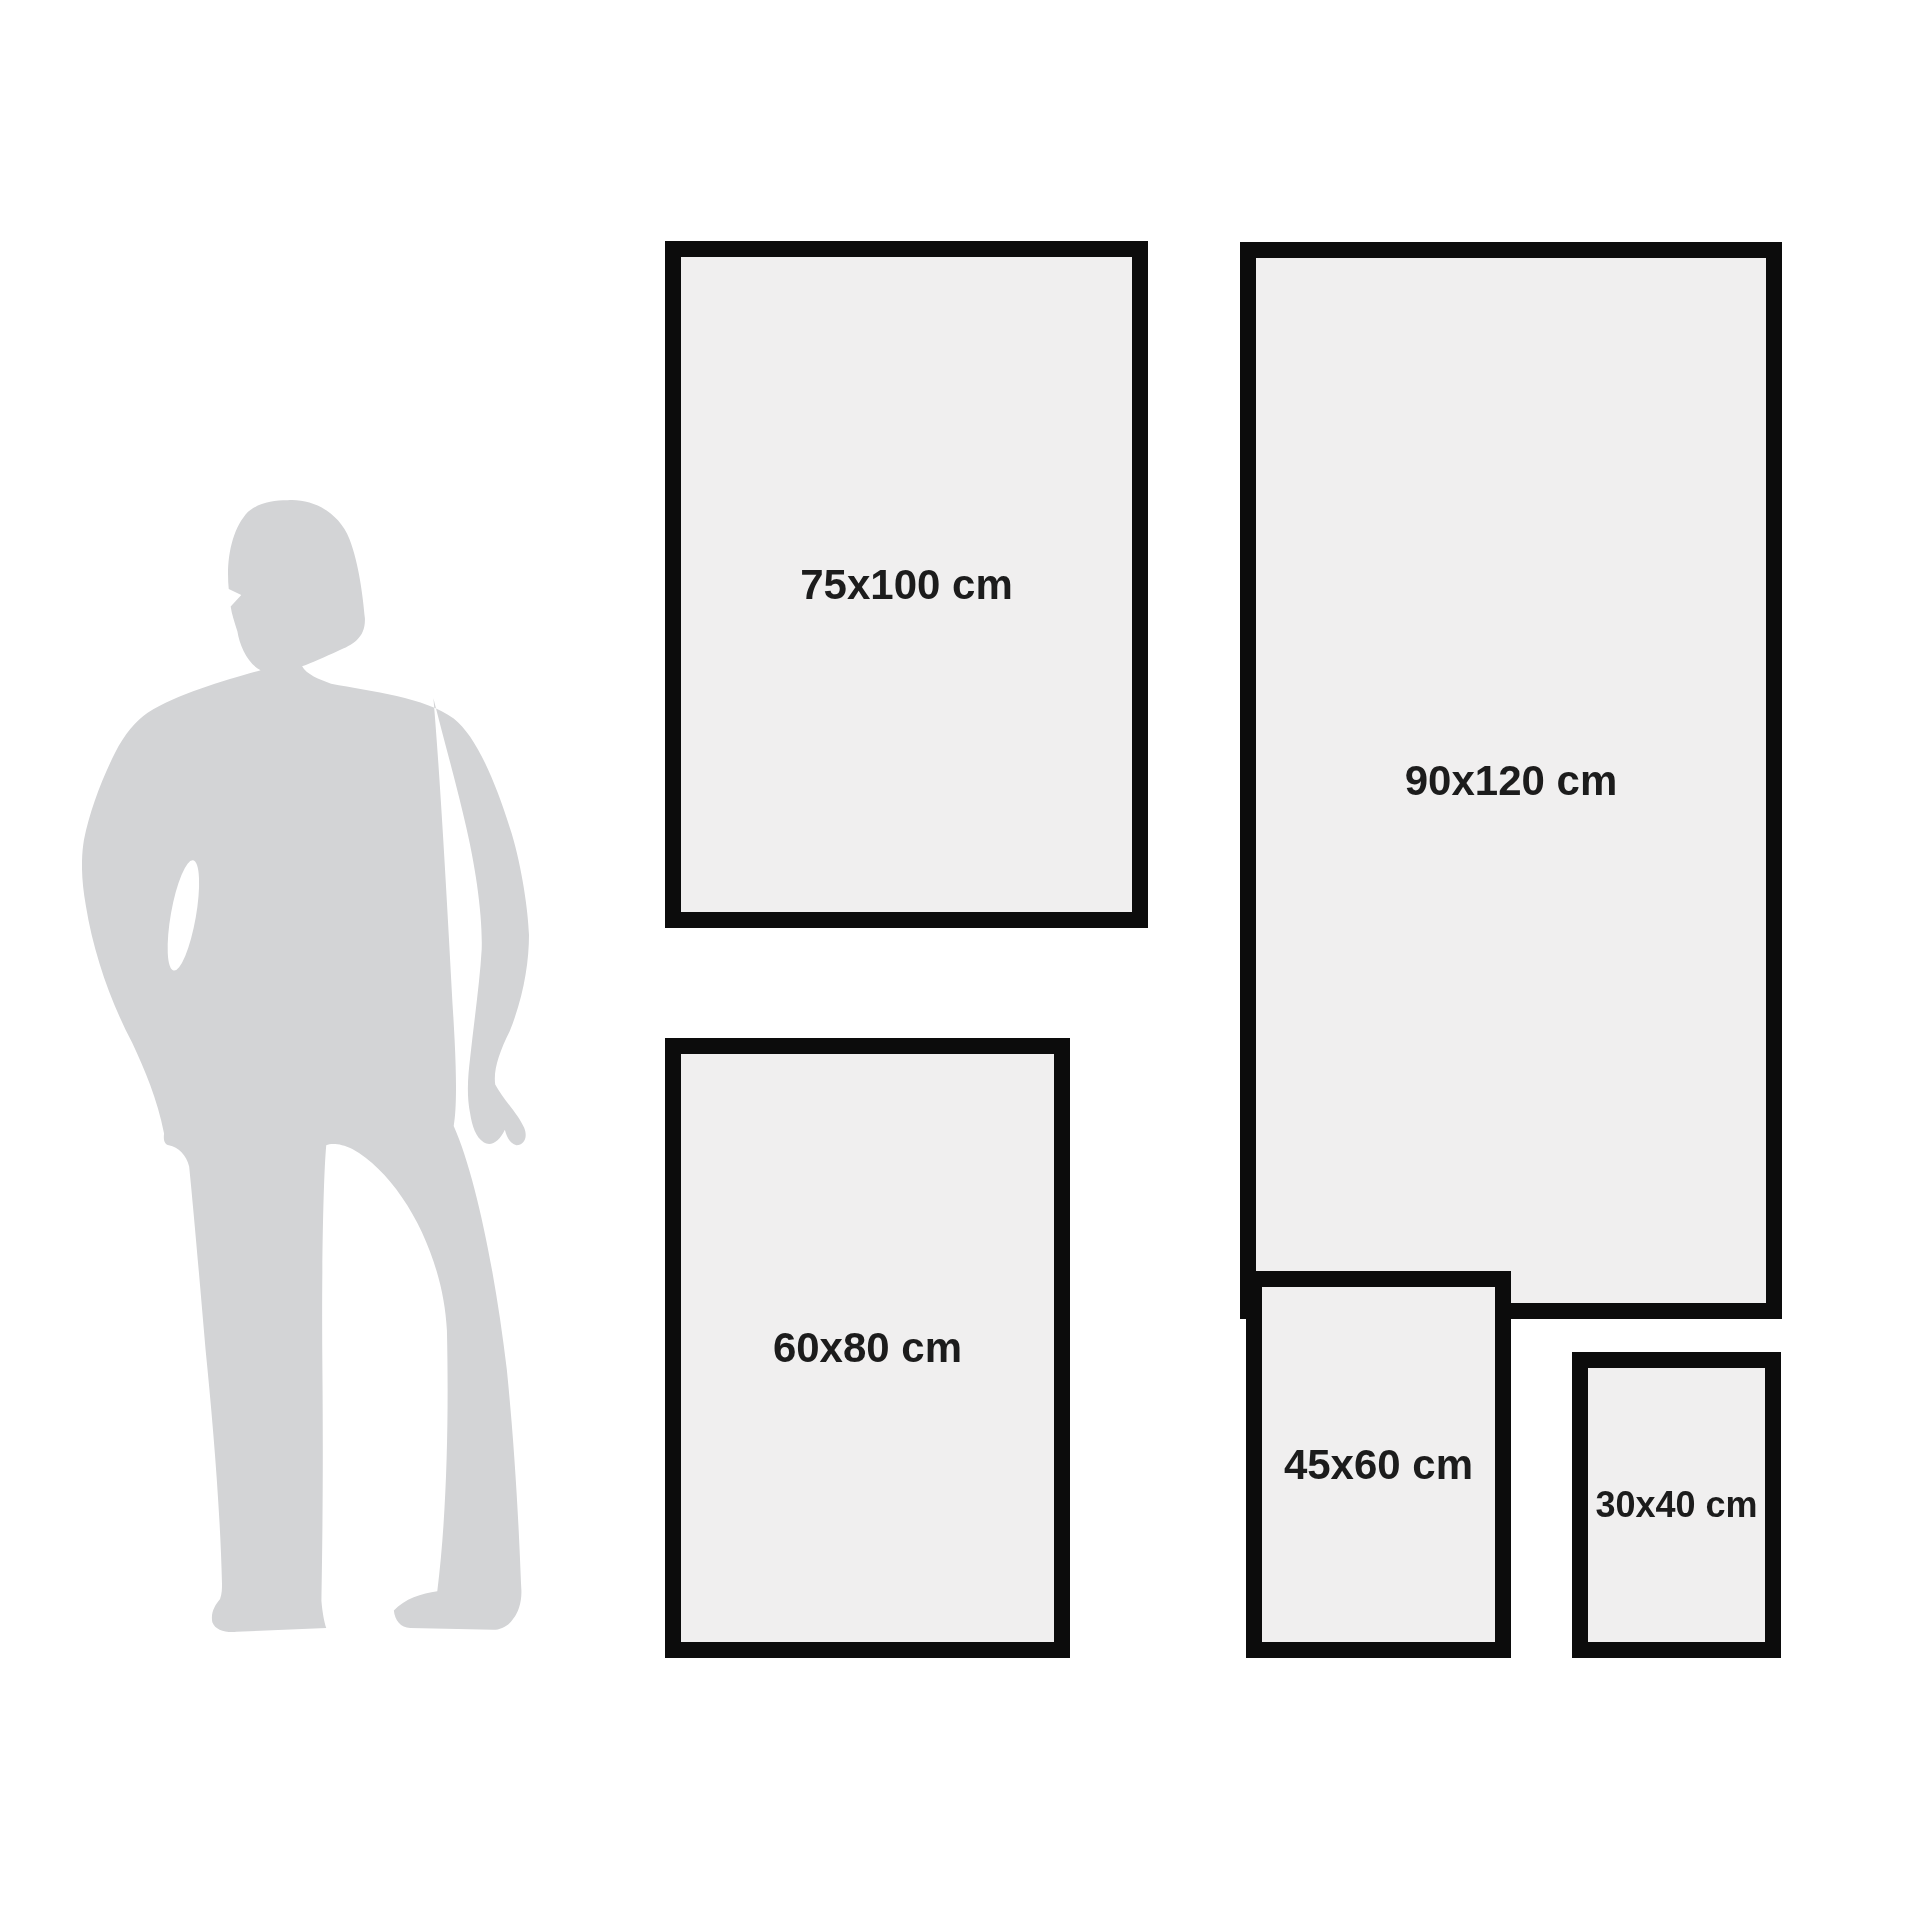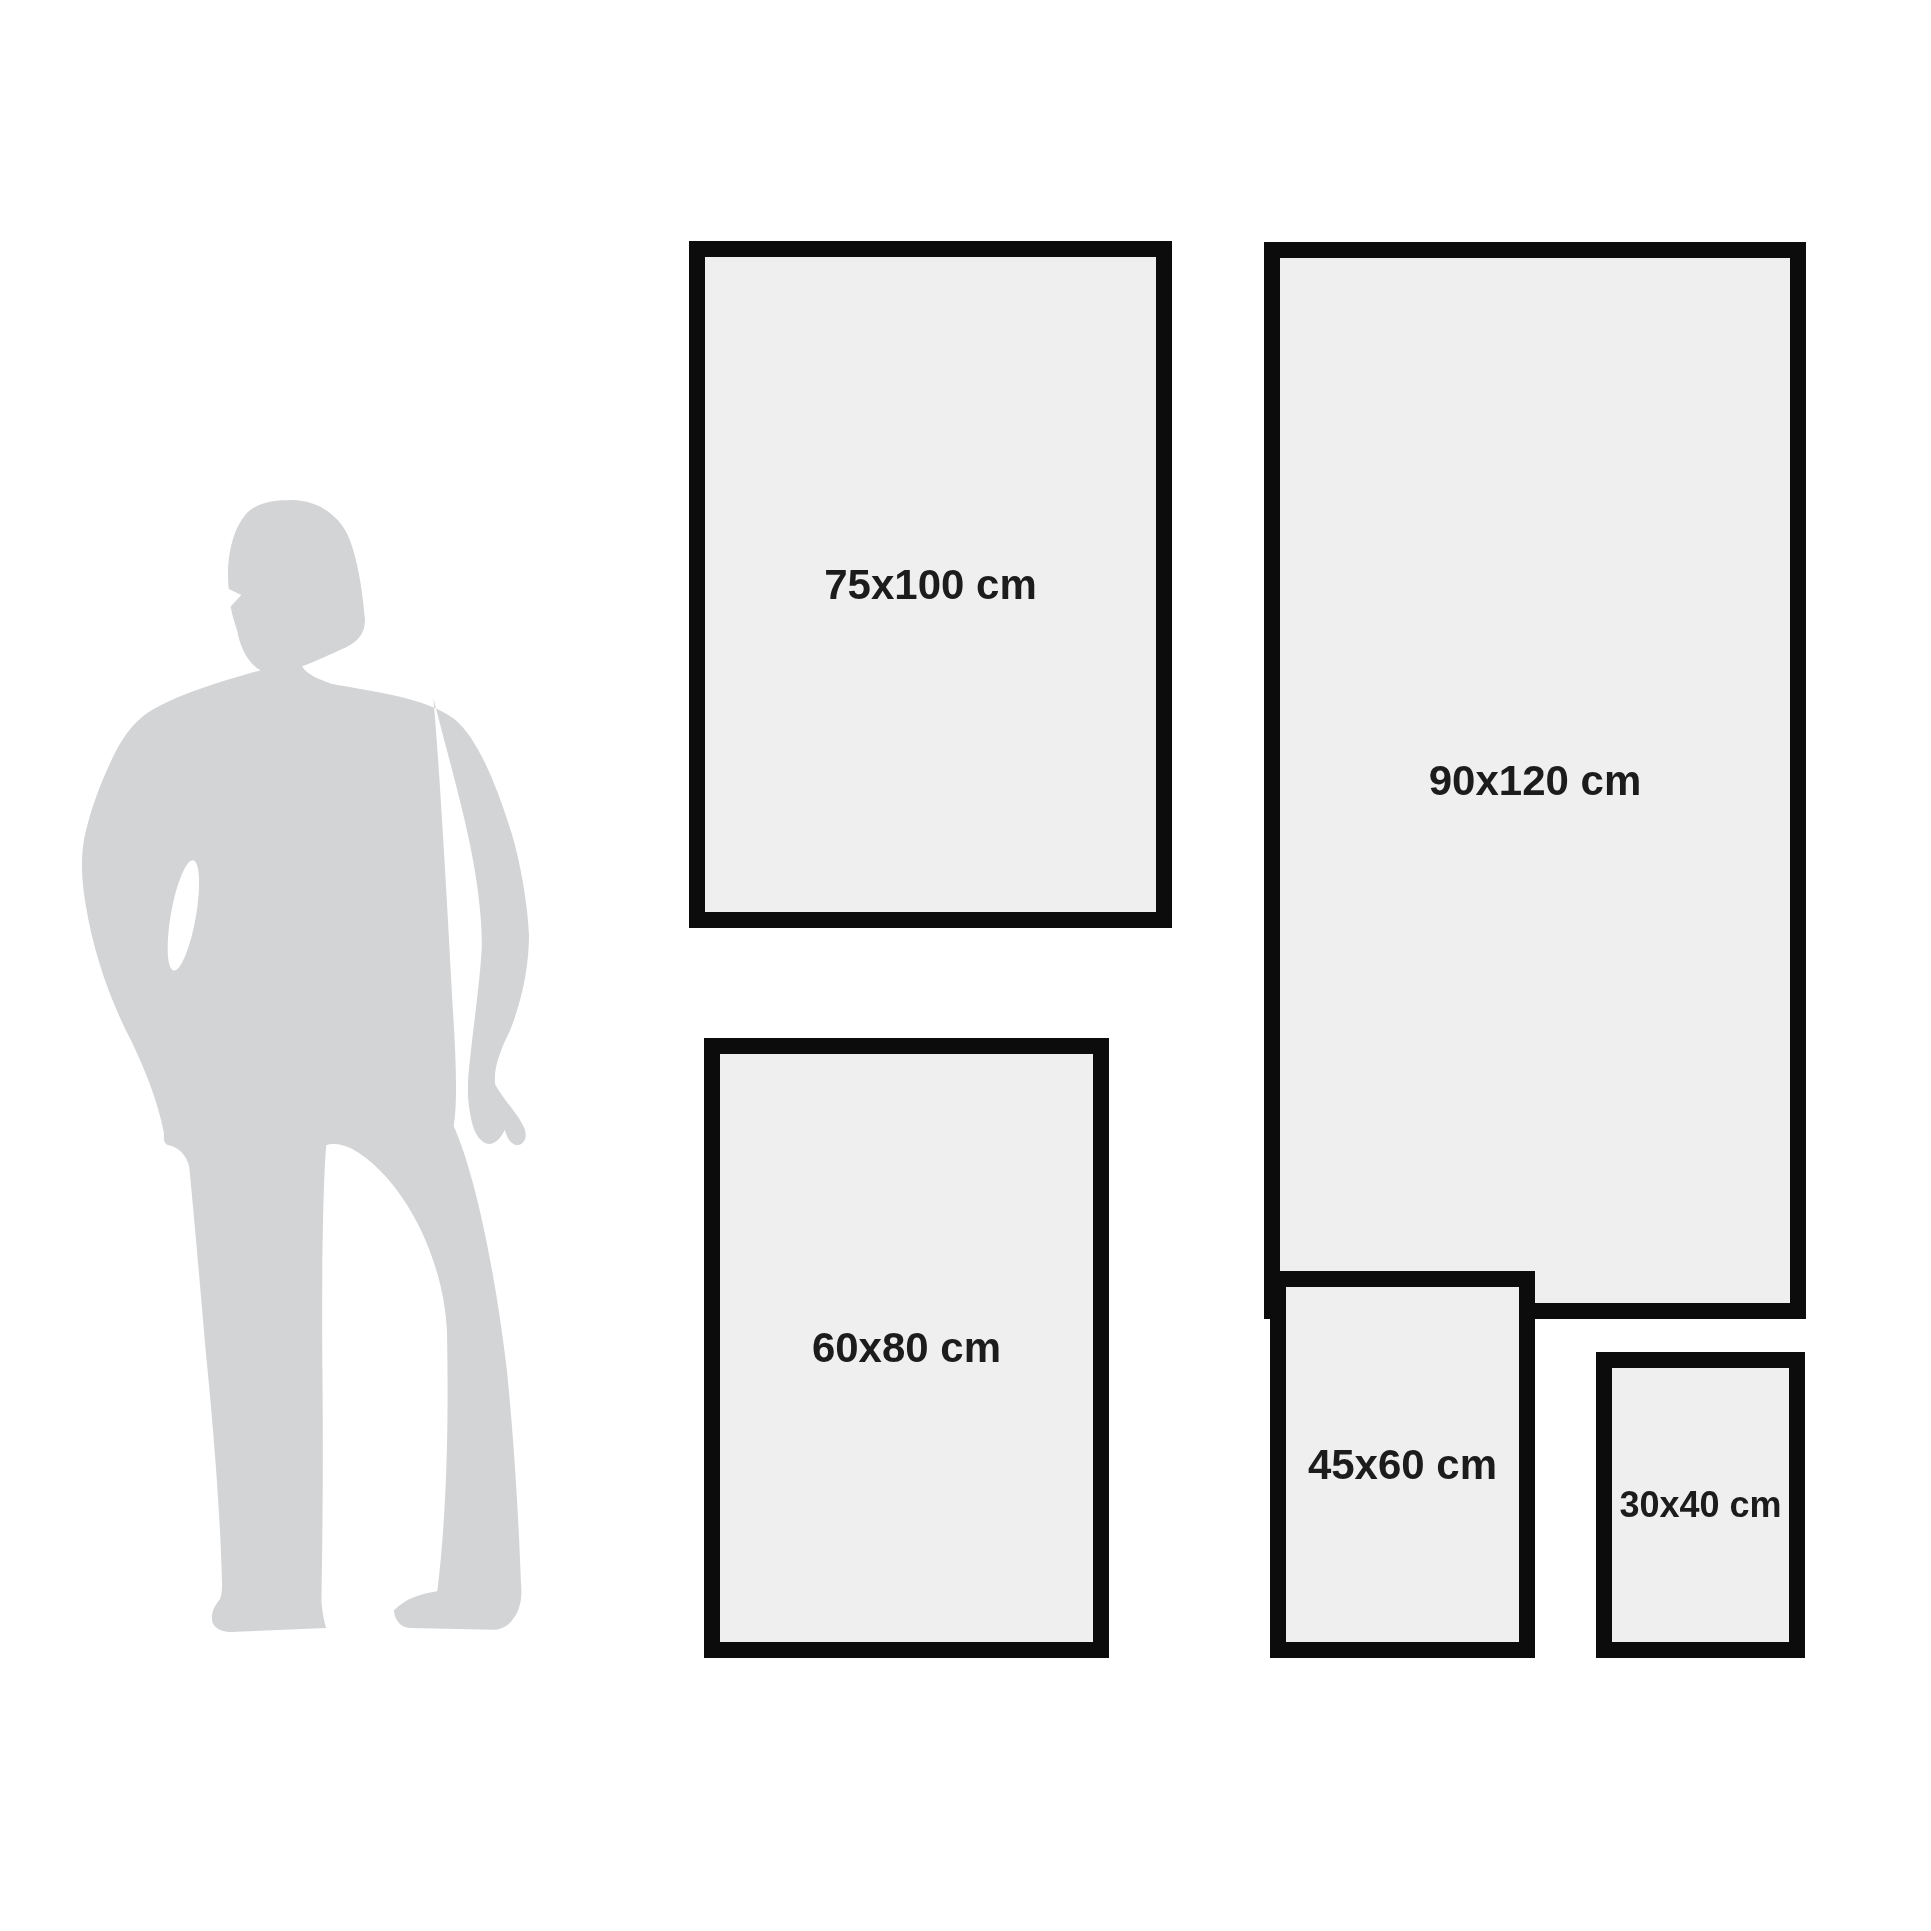--- a/index.html
+++ b/index.html
@@ -28,33 +28,32 @@
 
   
   .frame {
     position: absolute;
     box-sizing: border-box;
     border: 16.4px solid var(--frame-border, #0c0c0c);
     background: var(--frame-fill, #f0efef);
     display: flex;
     align-items: center;
     justify-content: center;
-    margin-left: 24px;
   }
   .frame .label {
     color: var(--label, #1c1c1c);
     font-weight: 700;
     font-size: 42px;
     letter-spacing: 0px;
     white-space: nowrap;
   }
   
   #frame-75x100 { left: 665px;  top: 241px;  width: 483px; height: 687px; }
   #frame-90x120 { left: 1240px; top: 242px;  width: 542px; height: 1077px; }
-  #frame-60x80  { left: 680px;  top: 1038px; width: 405px; height: 620px; }
+  #frame-60x80  { left: 665px;  top: 1038px; width: 405px; height: 620px; }
   #frame-45x60  { left: 1246px; top: 1271px; width: 265px; height: 387px; align-items: center; }
   #frame-30x40  { left: 1572px; top: 1352px; width: 209px; height: 306px; }
   #frame-30x40 .label { font-size: 36px; }
 </style>
 </head>
 <body>
 
 <div id="canvas">
 
   <svg id="silhouette" viewBox="0 0 463 1174" xmlns="http://www.w3.org/2000/svg" aria-hidden="true">

